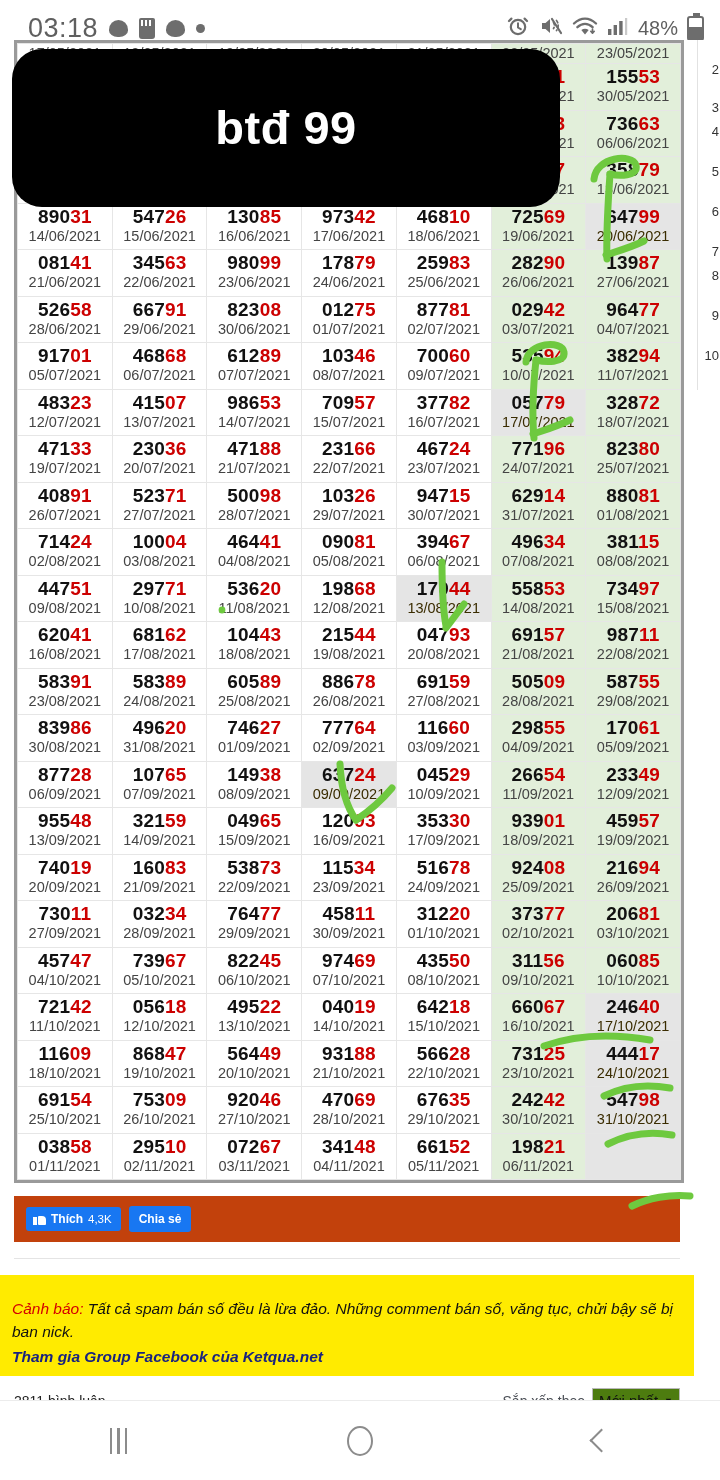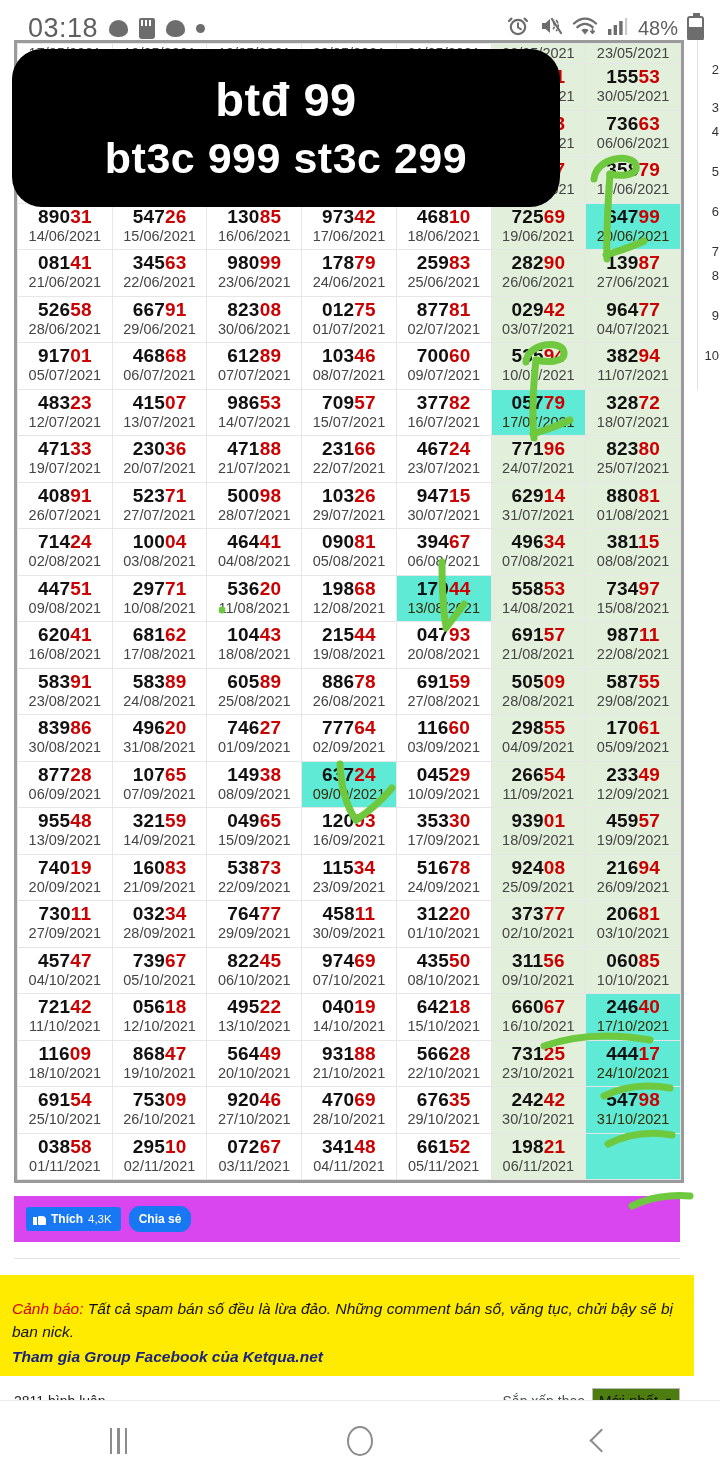--- a/index.html
+++ b/index.html
@@ -38,49 +38,49 @@
   .tbl-outer{ position:relative; margin:0 10px 0 14px; border:3px solid #9a9a9a;
     background:#fff; }
   table.kq{ width:100%; border-collapse:collapse; table-layout:fixed; }
   table.kq td{ border:1px solid #e6e6e6; text-align:center; padding:2px 0 3px;
     vertical-align:middle; height:46.5px; }
   .num{ font-size:19px; font-weight:bold; color:#111; line-height:21px; letter-spacing:.2px; }
   .num .r{ color:#cc0000; }
   .dt{ font-size:14.5px; color:#444; line-height:19px; }
   td.sat{ background:#e2efda; }
   td.sun{ background:#e2efda; }
-  td.hl{ background:#5eead4;margin-left:48px; }
+  td.hl{ background:#e5e5e5;margin-left:48px; }
   td.hl .dt{ color:#3a2c00; }
   tr.cut td{ height:16px; padding:0; overflow:hidden; }
 
   
   .pen{ position:absolute; pointer-events:none; }
   .pen svg{ display:block; overflow:visible; }
 
   
   .banner{ position:absolute; left:12px; top:9px; width:548px; height:158px;
     background:#000; border-radius:30px; display:flex; flex-direction:column;
     align-items:center; justify-content:center; z-index:30; }
   .banner .l1{ color:#fff; font-size:47px; font-weight:bold; line-height:60px;
     letter-spacing:.5px; }
   .banner .l2{ color:#fff; font-size:43px; font-weight:bold; line-height:56px;
     letter-spacing:.5px; }
 
   
-  .fbbar{ margin:13px 14px 0 14px; background:#d946ef; height:46px;
+  .fbbar{ margin:13px 14px 0 14px; background:#c2410c; height:46px;
     display:flex; align-items:center; padding-left:12px; gap:8px; }
   .fb-like{ background:#1877f2; color:#fff; font-size:12px; font-weight:bold;
     border-radius:3px; padding:5px 9px 5px 7px; display:flex; align-items:center; gap:5px; }
   .fb-like .cnt{ font-weight:normal; font-size:11.5px; }
   .thumb{ width:13px; height:12px; position:relative; display:inline-block; }
   .thumb:before{ content:""; position:absolute; left:0; bottom:0; width:4px; height:8px; background:#fff; }
   .thumb:after{ content:""; position:absolute; left:5px; bottom:0; width:8px; height:9px;
     background:#fff; border-radius:1px 4px 1px 1px; }
   .fb-share{ background:#1877f2; color:#fff; font-size:12px; font-weight:bold;
-    border-radius:11px; padding:6px 10px; }
+    border-radius:3px; padding:6px 10px; }
   .fb-sep{ margin:16px 14px 0 14px; height:1px; background:#e4e4e4; }
 
   
   .warn{ margin:16px 0 0 0; background:#ffeb00; padding:22px 12px 10px 12px; }
   .warn .ln{ font-size:15.5px; font-style:italic; color:#111; line-height:23px; }
   .warn .hd{ color:#d40000; font-style:italic; }
   .warn .link{ display:block; margin-top:5px; color:#1a237e; font-weight:bold;
     font-style:italic; font-size:15.5px; }
 
   
@@ -998,21 +998,20 @@
     <span class="sn" style="top:124px">5</span>
     <span class="sn" style="top:164px">6</span>
     <span class="sn" style="top:204px">7</span>
     <span class="sn" style="top:228px">8</span>
     <span class="sn" style="top:268px">9</span>
     <span class="sn" style="top:308px">10</span>
   </div>
 
   <div class="banner">
     <div class="l1">btđ 99</div>
-    <div class="l2">bt3c 999 st3c 299</div>
   </div>
 </div>
 
 <div class="navbar">
   <div class="nav-recent">
       <i></i>
       <i></i>
       <i></i>
     </div>
   <div class="nav-home"></div>

